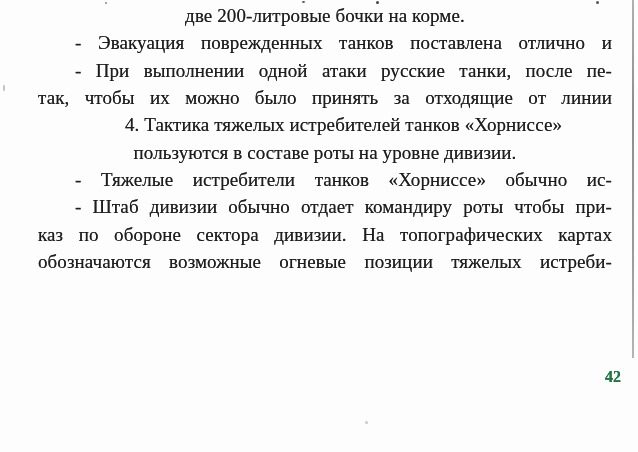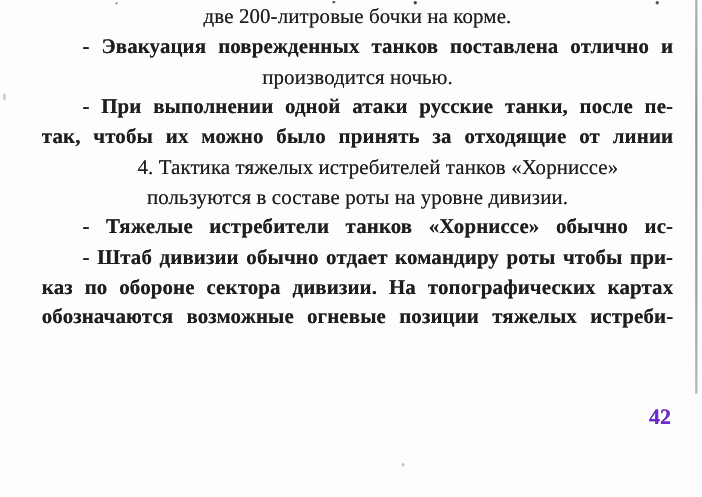--- a/index.html
+++ b/index.html
@@ -26,36 +26,35 @@
     text-shadow: 0 0 0.6px rgba(25,25,25,0.75);
     letter-spacing: 0.1px;
   }
   .text-block .line {
     width: 100%;
     white-space: normal;
   }
   .text-block .line.just {
     text-align: justify;
     text-align-last: justify;
-    font-weight: bold;
   }
   .text-block .line.nojust {
     text-align: center;
   }
   .text-block .line.indent {
     padding-left: 37px;
     box-sizing: border-box;
   }
   .page-number {
     position: absolute;
     top: 368px;
-    right: 28px;
-    font-size: 20px;
+    right: 17px;
+    font-size: 16px;
     font-weight: bold;
-    color: #6d28d9;
+    color: #15803d;
     text-shadow: 0 0 0.6px rgba(25,25,25,0.7);
   }
   .scan-edge-line {
     position: absolute;
     left: 632px;
     top: 0;
     width: 1.5px;
     height: 358px;
     background: linear-gradient(#b0b0b0, #8e8e8e 30%, #9a9a9a 70%, #b5b5b5);
   }
@@ -66,21 +65,20 @@
 </style>
 </head>
 <body>
 
 <div class="page">
 
   <div class="text-block">
 
   <div class="line nojust">две 200-литровые бочки на корме.</div>
       <div class="line indent just">- Эвакуация поврежденных танков поставлена отлично и</div>
-      <div class="line nojust">производится ночью.</div>
       <div class="line indent just">- При выполнении одной атаки русские танки, после пе-</div>
       <div class="line just">так, чтобы их можно было принять за отходящие от линии</div>
       <div class="line indent nojust">4. Тактика тяжелых истребителей танков «Хорниссе»</div>
       <div class="line nojust">пользуются в составе роты на уровне дивизии.</div>
       <div class="line indent just">- Тяжелые истребители танков «Хорниссе» обычно ис-</div>
       <div class="line indent just">- Штаб дивизии обычно отдает командиру роты чтобы при-</div>
       <div class="line just">каз по обороне сектора дивизии. На топографических картах</div>
       <div class="line just">обозначаются возможные огневые позиции тяжелых истреби-</div>
     </div>
 

